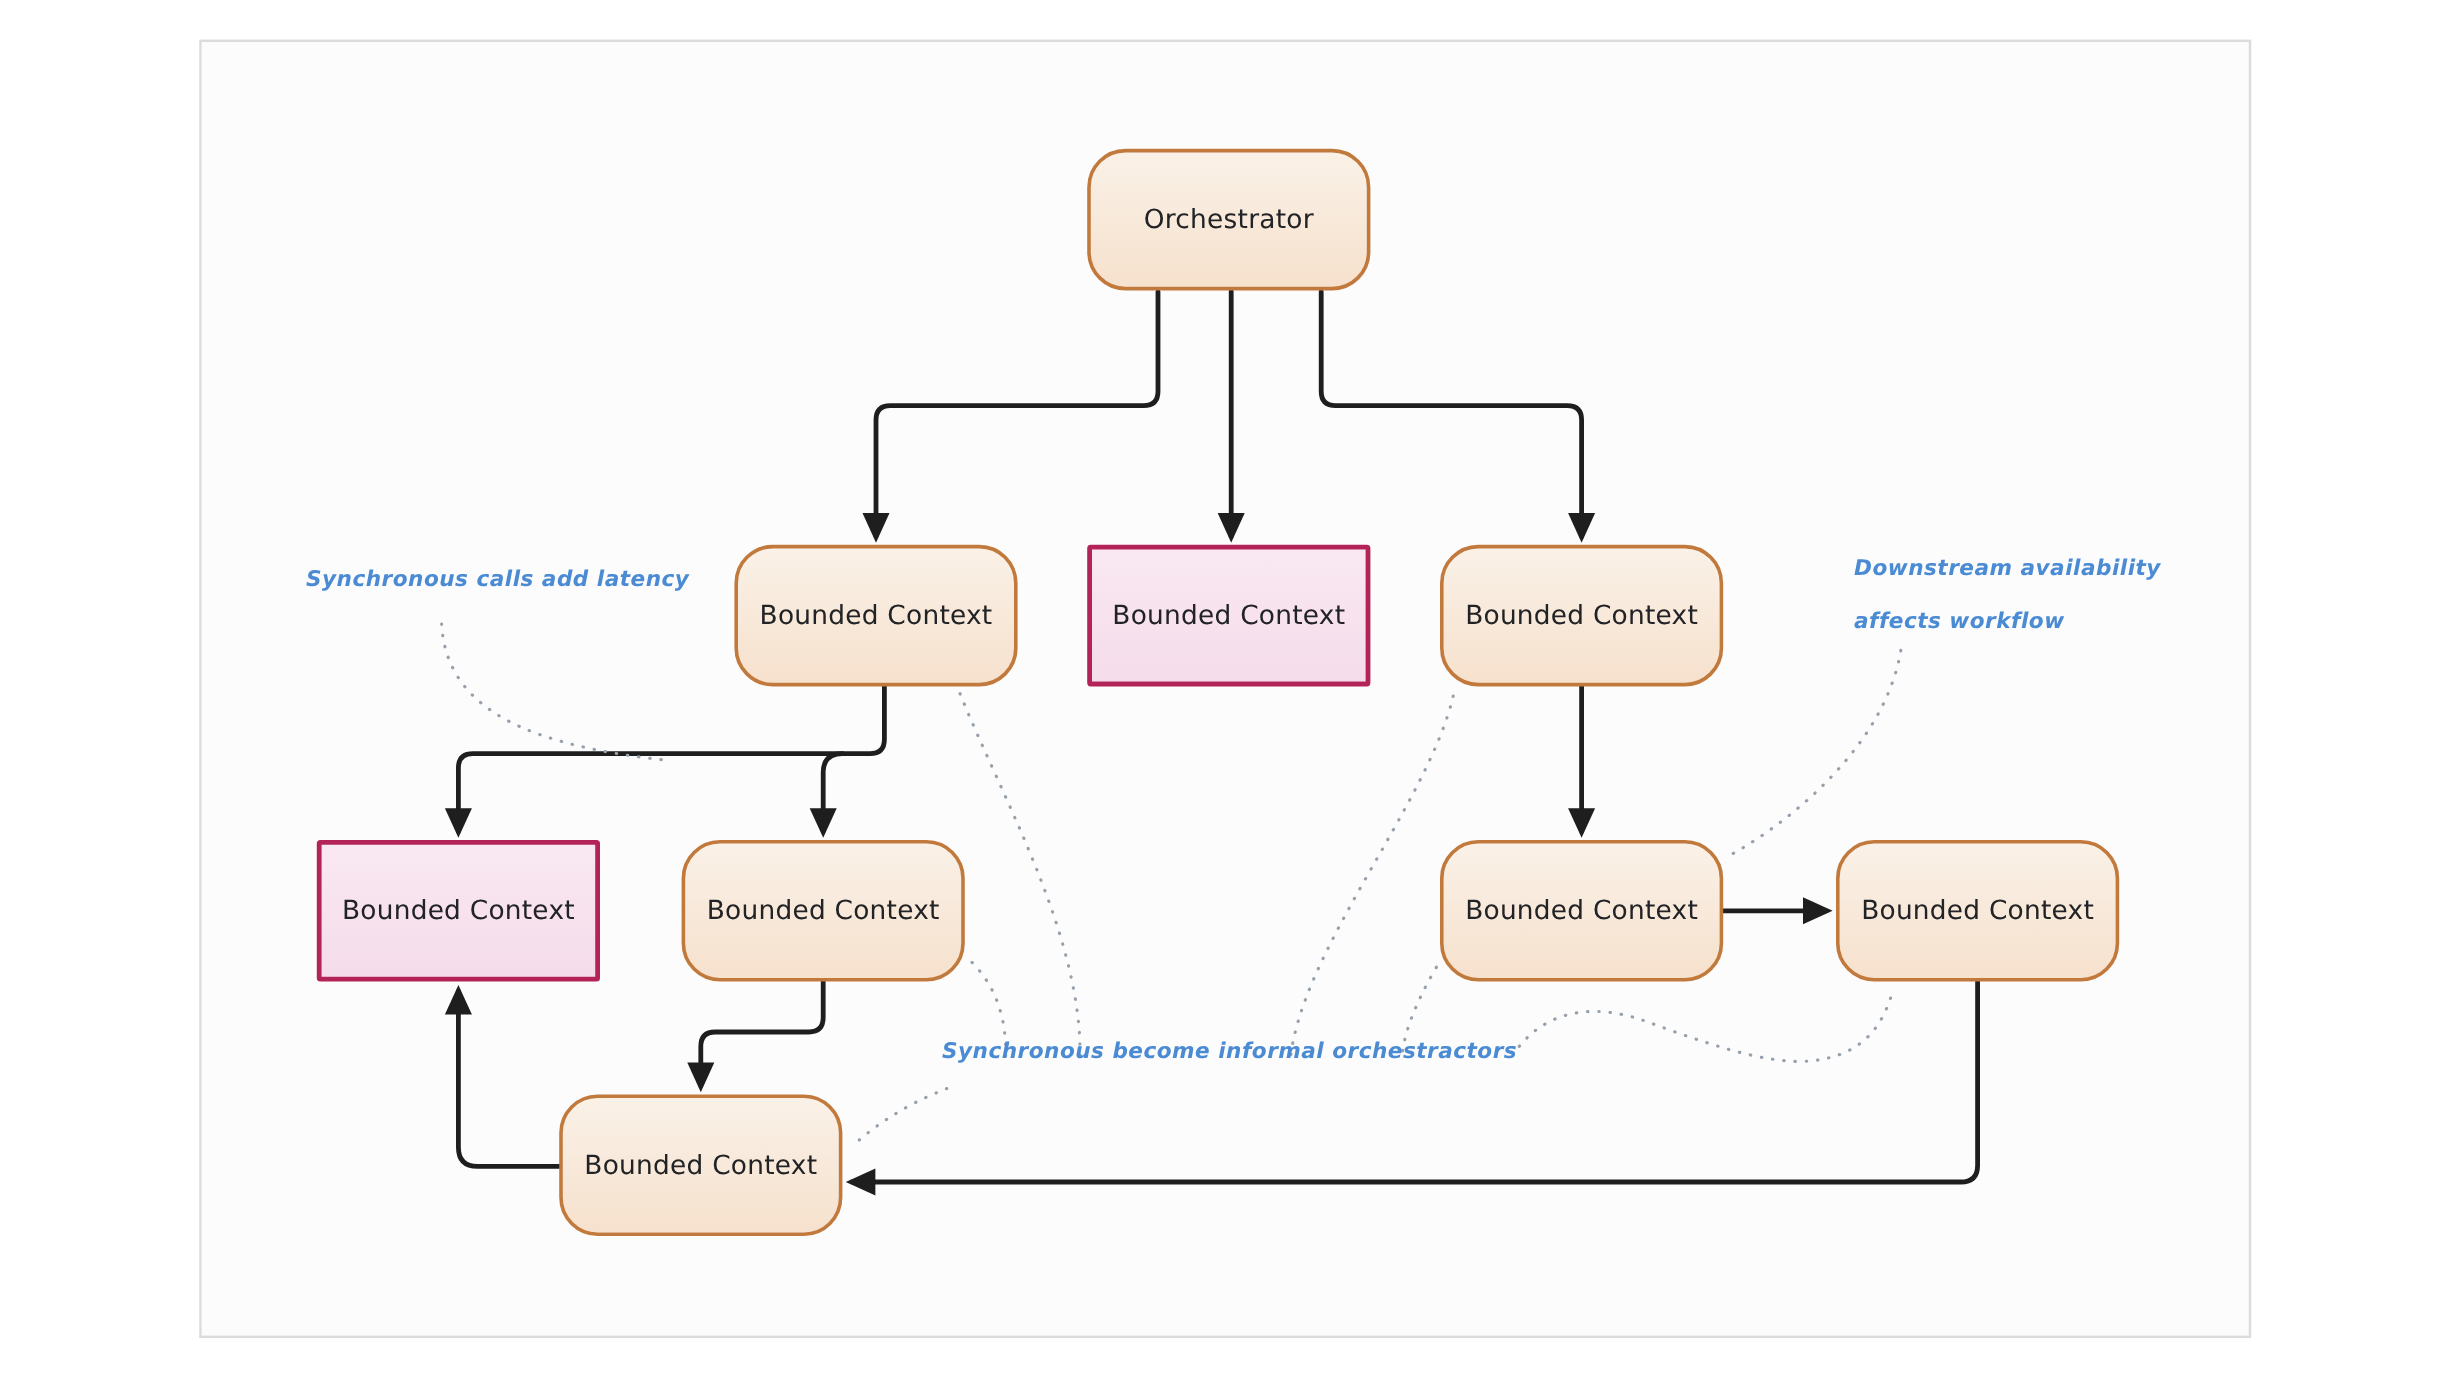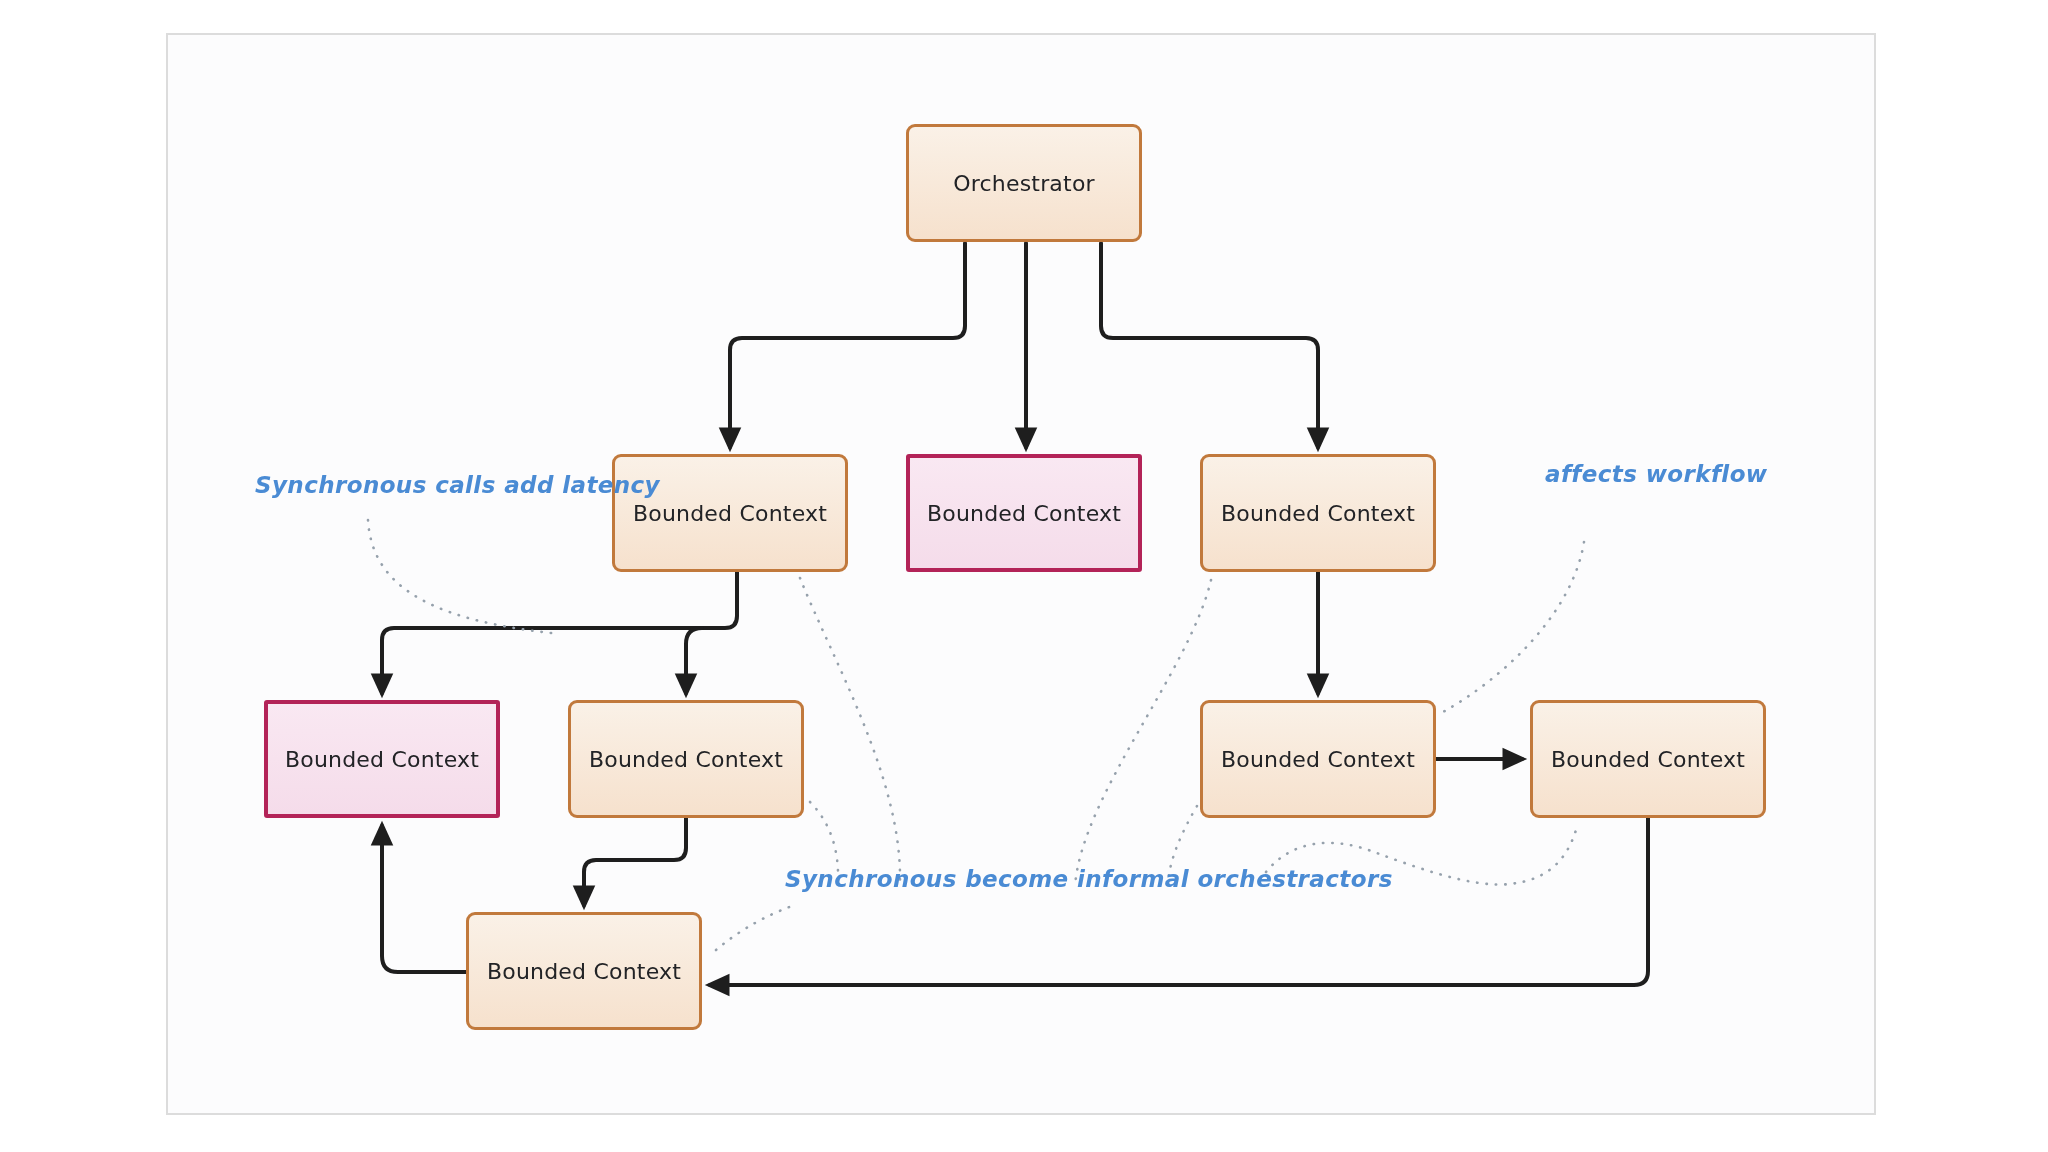--- a/index.html
+++ b/index.html
@@ -13,28 +13,28 @@
     background:#fcfcfd;border:2px solid #dcdcdc;box-sizing:border-box;
   }
   .layer{position:absolute;left:0;top:0;width:2048px;height:1152px;}
   .node{
     position:absolute;display:flex;align-items:center;justify-content:center;
     box-sizing:border-box;width:236px;height:118px;
     font-size:22px;color:#222326;letter-spacing:.2px;
   }
   .node.orange{
     background:linear-gradient(180deg,#faf1e7 0%,#f6e1cd 100%);
-    border:3.5px solid #c1793c;border-radius:9px;
+    border:3.5px solid #c1793c;border-radius:32px;
   }
   .node.pink{
     background:linear-gradient(180deg,#f9e8f2 0%,#f5dcea 100%);
     border:4px solid #b32358;border-radius:3px;
   }
   .annotation{
-    position:absolute;color:#4a8bd4;font-size:23px;font-weight:bold;
+    position:absolute;color:#4a8bd4;font-size:18px;font-weight:bold;
     font-style:italic;letter-spacing:.4px;white-space:nowrap;
   }
   .annotation .line{display:block;line-height:44px;}
   svg{position:absolute;left:0;top:0;}
 </style>
 </head>
 <body>
 
 <div class="frame"></div>
 
@@ -97,17 +97,18 @@
   </div>
   <div class="node orange" style="left:466px;top:912px;">
     <span>Bounded Context</span>
   </div>
 </div>
 
 <div class="layer">
   <div class="annotation" style="left:255px;top:472px;">Synchronous calls add latency</div>
 
   <div class="annotation" style="left:1545px;top:452px;">
+    <span class="line">Downstream availability</span>
     <span class="line">affects workflow</span>
   </div>
 
   <div class="annotation" style="left:785px;top:866px;">Synchronous become informal orchestractors</div>
 </div>
 
 </body></html>

